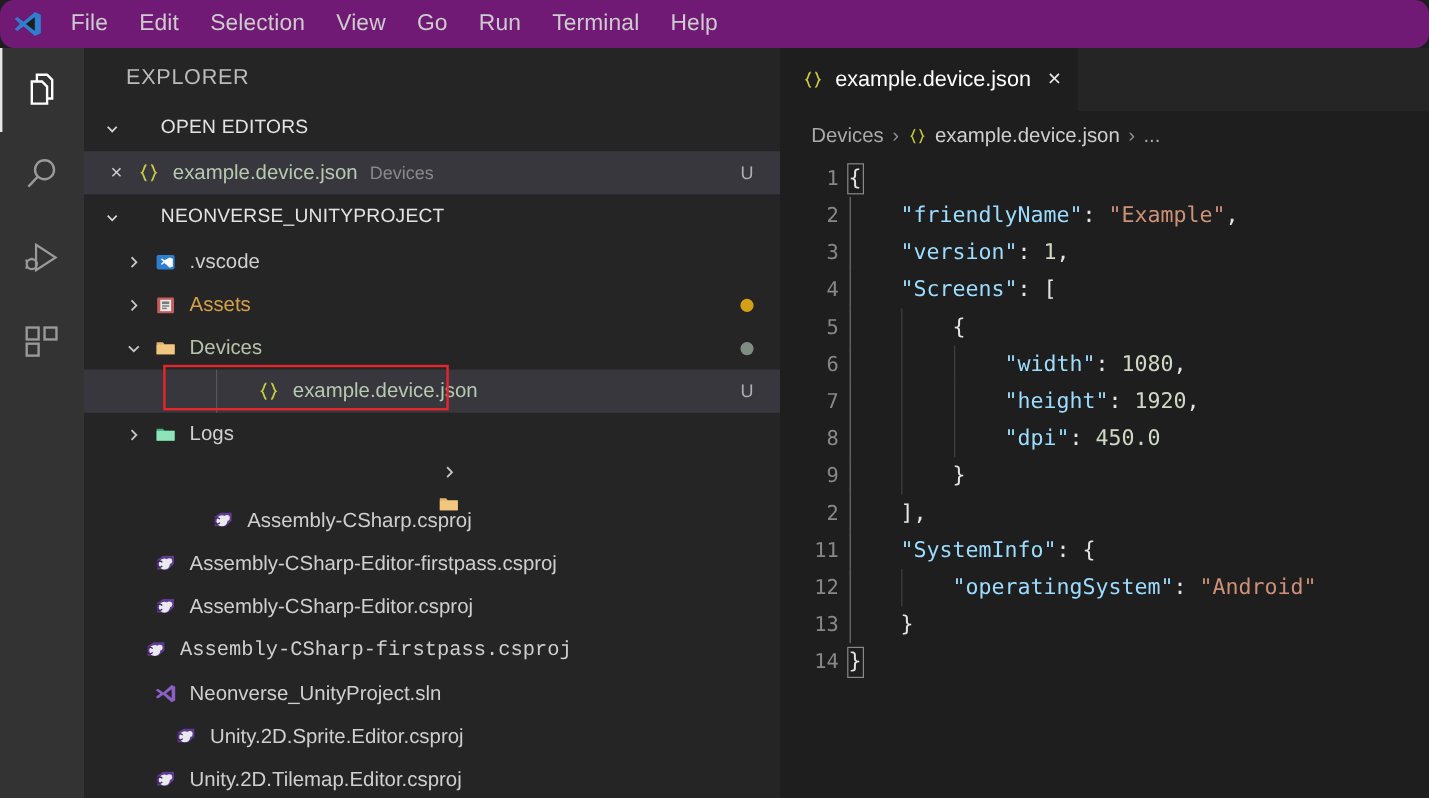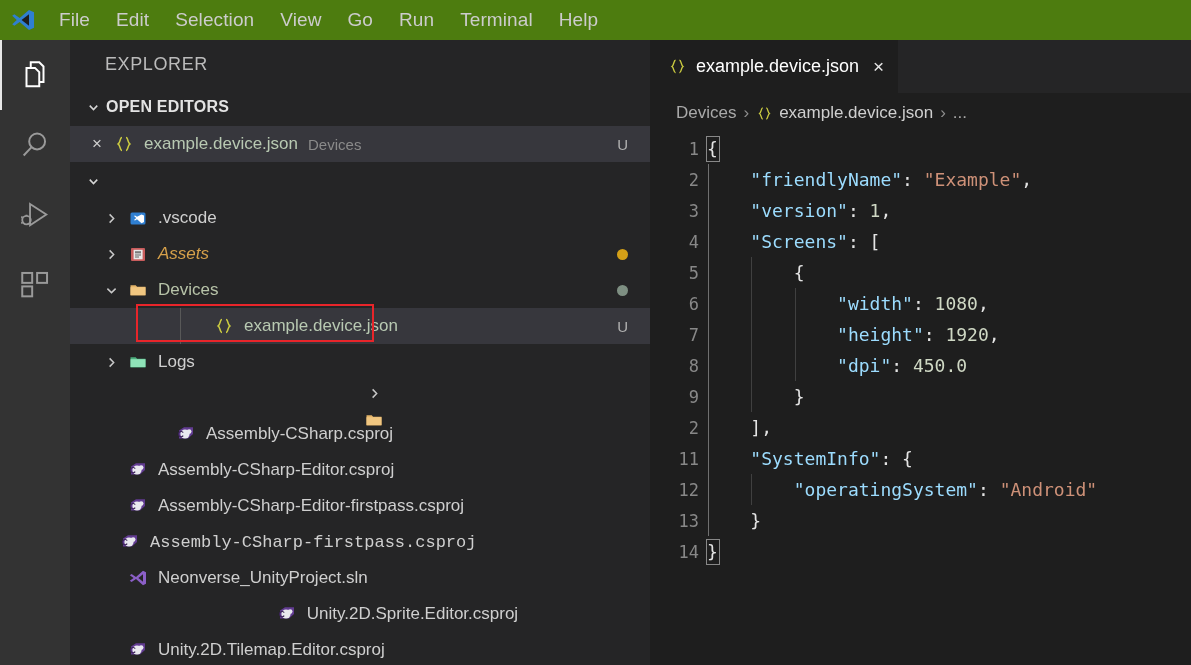--- a/index.html
+++ b/index.html
@@ -12,22 +12,22 @@
   #app {
     position: relative;
     width: 1191px; height: 665px;
     background: #1e1e1e;
   }
 
   
   .titlebar {
     position: absolute; left: 0; top: 0;
     width: 1191px; height: 40px;
-    background: #4d7c0f;
-    display: flex; align-items: flex-start;
+    background: #701a75;
+    display: flex; align-items: flex-start; border-radius: 12px;
   }
   .vs-logo {
     width: 46px; height: 40px;
     display: flex; align-items: center; justify-content: center;
   }
   .vs-logo svg { width: 24px; height: 24px; display: block; }
   .menu-items { display: flex; align-items: center; height: 40px; }
   .menu-item {
     color: #cccccc;
     font-size: 19px;
@@ -71,23 +71,24 @@
     color: #bbbbbb;
     font-size: 18px;
     letter-spacing: .6px;
   }
   .section-header {
     height: 38px;
     display: flex; align-items: center;
     padding-left: 10px;
     color: #e3e3e3;
     font-size: 16px;
-    font-weight: bold;
+    font-weight: normal;
     letter-spacing: .2px;
     cursor: pointer;
+    gap: 28px;
   }
   .twisty {
     width: 26px; height: 100%;
     display: flex; align-items: center; justify-content: center;
     flex: 0 0 26px;
   }
   .twisty svg { width: 15px; height: 15px; display: block; }
 
   .row {
     height: 36px;
@@ -117,21 +118,21 @@
   .row .closebtn {
     flex: 0 0 26px;
     display: flex; align-items: center; justify-content: center;
     color: #cfcfcf; font-size: 17px;
   }
   .row .vguide {
     position: absolute; top: 0; width: 1px; height: 100%;
     background: #585858;
   }
 
-  .folder-name-assets { color: #d6a04a; font-style: italic; }
+  .folder-name-assets { color: #d6a04a; }
   .folder-name-devices { color: #b7c3a8; }
   .json-name { color: #b8c9b2; }
 
   
   .annot-box {
     position: absolute;
     border: 2px solid #e8252a;
     pointer-events: none;
   }
 
@@ -309,20 +310,21 @@
       <span class="sublabel">Devices</span>
       <span class="badge">U</span>
     </div>
 
     <div class="section-header">
       <span class="twisty">
         <svg viewBox="0 0 16 16" fill="none" stroke="#d6d6d6" stroke-width="1.6">
           <path d="M4 6 L8 10.2 L12 6"></path>
         </svg>
       </span>
+      <span>NEONVERSE_UNITYPROJECT</span>
     </div>
 
     <div class="row" style="padding-left:28px;align-items:center;">
       <span class="twisty">
         <svg viewBox="0 0 16 16" fill="none" stroke="#c8c8c8" stroke-width="1.6">
             <path d="M6 3.6 L10.3 8 L6 12.4"></path>
           </svg>
       </span>
       <span class="icon">
         <svg viewBox="0 0 20 20">
@@ -424,33 +426,33 @@
 
     <div class="row" style="padding-left:54px;">
       <span class="icon">
         <svg viewBox="0 0 20 20">
           <path d="M3 6.5 L8 3.2 L17 3.2 L17 10 L12 14.5 L3 14.5 Z" fill="#6c3fa4" opacity=".85"></path>
           <circle cx="9" cy="10" r="4.6" fill="#e9e9ef"></circle>
           <circle cx="13.1" cy="7.6" r="2.4" fill="#e9e9ef"></circle>
           <path d="M7.2 8.6 a2.6 2.6 0 1 0 0 3" fill="none" stroke="#3b2457" stroke-width="1.1"></path>
         </svg>
       </span>
-      <span class="label">Assembly-CSharp-Editor.csproj</span>
+      <span class="label">Assembly-CSharp-Editor-firstpass.csproj</span>
     </div>
 
     <div class="row" style="padding-left:54px;">
       <span class="icon">
         <svg viewBox="0 0 20 20">
           <path d="M3 6.5 L8 3.2 L17 3.2 L17 10 L12 14.5 L3 14.5 Z" fill="#6c3fa4" opacity=".85"></path>
           <circle cx="9" cy="10" r="4.6" fill="#e9e9ef"></circle>
           <circle cx="13.1" cy="7.6" r="2.4" fill="#e9e9ef"></circle>
           <path d="M7.2 8.6 a2.6 2.6 0 1 0 0 3" fill="none" stroke="#3b2457" stroke-width="1.1"></path>
         </svg>
       </span>
-      <span class="label">Assembly-CSharp-Editor-firstpass.csproj</span>
+      <span class="label">Assembly-CSharp-Editor.csproj</span>
     </div>
 
     <div class="row" style="padding-left:46px;font-family:Liberation Mono, monospace;">
       <span class="icon">
         <svg viewBox="0 0 20 20">
           <path d="M3 6.5 L8 3.2 L17 3.2 L17 10 L12 14.5 L3 14.5 Z" fill="#6c3fa4" opacity=".85"></path>
           <circle cx="9" cy="10" r="4.6" fill="#e9e9ef"></circle>
           <circle cx="13.1" cy="7.6" r="2.4" fill="#e9e9ef"></circle>
           <path d="M7.2 8.6 a2.6 2.6 0 1 0 0 3" fill="none" stroke="#3b2457" stroke-width="1.1"></path>
         </svg>
@@ -461,21 +463,21 @@
     <div class="row" style="padding-left:54px;">
       <span class="icon">
         <svg viewBox="0 0 20 20">
           <path d="M15 2.8 L18 4.2 L18 15.8 L15 17.2 L8 11 L3.6 14 L1.8 12.8 L5.6 10 L1.8 7.2 L3.6 6 L8 9 Z" fill="#8b5fc7"></path>
           <path d="M15 6.3 L15 13.7 L10.4 10 Z" fill="#252526"></path>
         </svg>
       </span>
       <span class="label">Neonverse_UnityProject.sln</span>
     </div>
 
-    <div class="row" style="padding-left:71px;justify-content:center;">
+    <div class="row" style="padding-left:71px;">
       <span class="icon">
         <svg viewBox="0 0 20 20">
           <path d="M3 6.5 L8 3.2 L17 3.2 L17 10 L12 14.5 L3 14.5 Z" fill="#6c3fa4" opacity=".85"></path>
           <circle cx="9" cy="10" r="4.6" fill="#e9e9ef"></circle>
           <circle cx="13.1" cy="7.6" r="2.4" fill="#e9e9ef"></circle>
           <path d="M7.2 8.6 a2.6 2.6 0 1 0 0 3" fill="none" stroke="#3b2457" stroke-width="1.1"></path>
         </svg>
       </span>
       <span class="label">Unity.2D.Sprite.Editor.csproj</span>
     </div>

